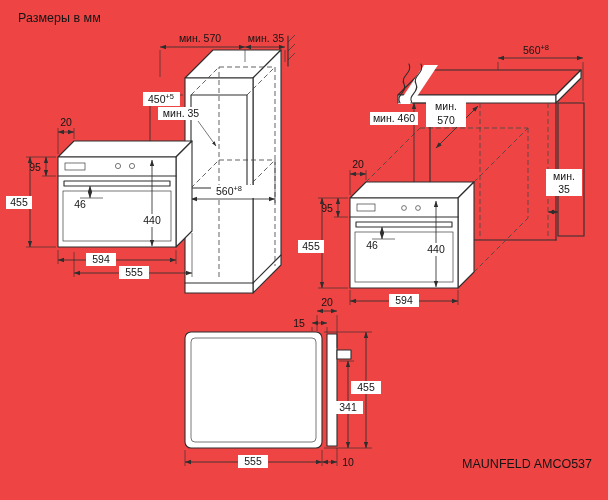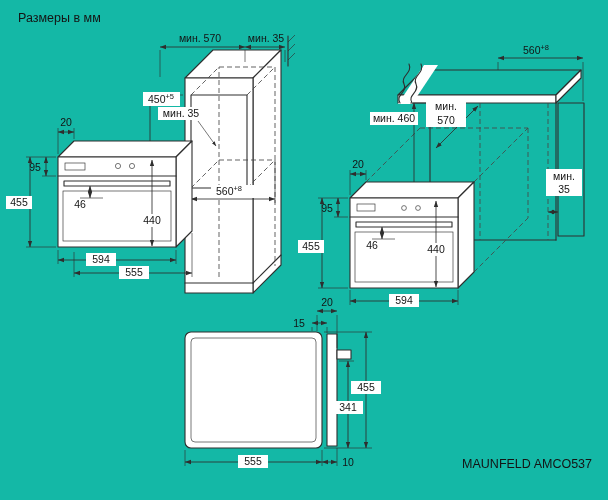--- a/index.html
+++ b/index.html
@@ -1,16 +1,16 @@
 <!DOCTYPE html>
 <html><head>
 <meta charset="utf-8">
 <style>
   html,body{margin:0;padding:0;background:#fff}
-  .stage{width:608px;height:500px;position:relative;background:#14b8a6;font-family:"Liberation Sans",sans-serif}
+  .stage{width:608px;height:500px;position:relative;background:#ef4444;font-family:"Liberation Sans",sans-serif}
   svg{display:block}
   .ln{stroke:#2e2e2e;stroke-width:1.1;fill:none;stroke-linejoin:round;stroke-linecap:round}
   .face{stroke:#2e2e2e;stroke-width:1.1;fill:#fff;stroke-linejoin:round}
   .thin{stroke:#2e2e2e;stroke-width:.65;fill:none}
   .dash{stroke:#474747;stroke-width:.85;fill:none;stroke-dasharray:5 3}
   .dim{stroke:#2e2e2e;stroke-width:.85;fill:none}
   .lbl{font-size:10.5px;fill:#141414;text-anchor:middle}
   .sup{font-size:7.5px}
   .big{font-size:12.5px;fill:#141414;text-anchor:start}
   .brand{font-size:12.5px;fill:#141414;text-anchor:end}

